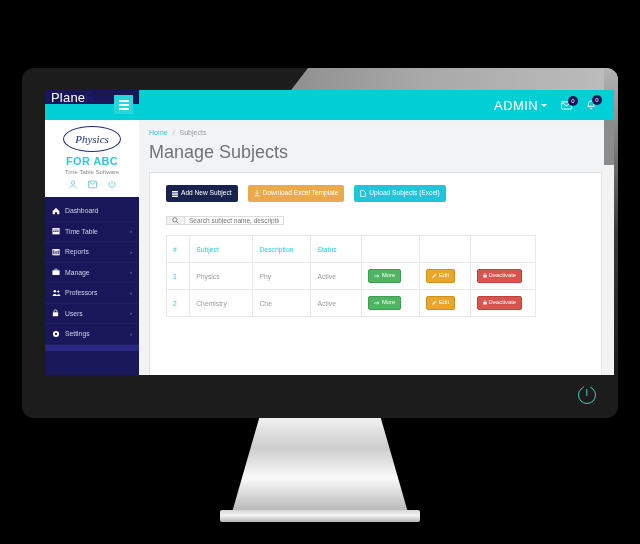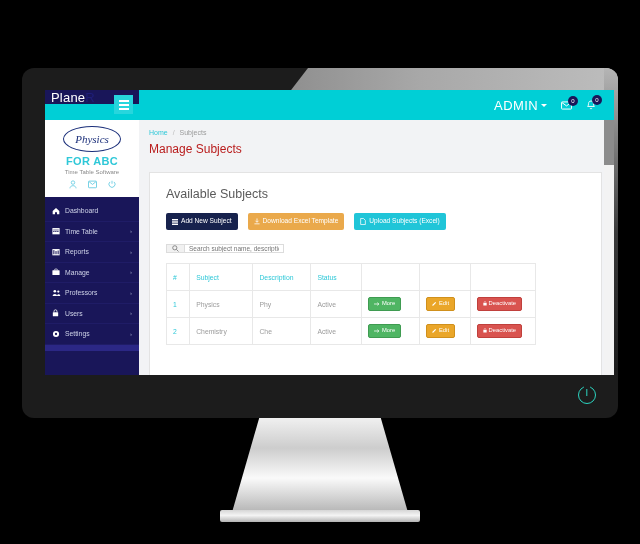--- a/index.html
+++ b/index.html
@@ -58,21 +58,21 @@
   .menu-item .mi-ico svg{display:block;}
   .menu-item .mi-label{margin-left:2px;}
   .menu-item .chev{margin-left:auto;font-size:6px;color:#9aa0c4;}
   .menu-strip{height:6px;background:#2b2785;}
 
   
   .content{position:absolute;left:94px;top:30px;right:0;bottom:0;background:#f2f3f5;overflow:hidden;}
   .breadcrumb{padding:9px 0 0 10px;font-size:7px;color:#9a9a9a;}
   .breadcrumb .home{color:#2fc8d8;}
   .breadcrumb .sep{margin:0 3px;color:#bbb;}
-  .page-title{padding:6px 0 0 10px;font-size:12px;color:#b91c1c;}
+  .page-title{padding:6px 0 0 10px;font-size:18px;color:#737373;}
   .card{position:absolute;left:10px;top:52px;right:12px;bottom:-40px;background:#fff;
         border:1px solid #e3e3e3;}
   .card-title{font-size:12.5px;color:#5a5a5a;padding:14px 0 0 16px;}
   .btn-row{display:flex;gap:10px;padding:12px 0 0 16px;}
   .btn{font-size:6.6px;color:#fff;padding:5px 6px;display:flex;align-items:center;gap:3px;
        border-radius:2px;line-height:1;}
   .btn svg{display:block;}
   .btn-navy{background:#17224d;}
   .btn-orange{background:#eaa94b;}
   .btn-cyan{background:#20c5d8;}
@@ -291,21 +291,20 @@
 
       <div class="breadcrumb">
         <span class="home">Home</span>
         <span class="sep">/</span>
         <span>Subjects</span>
       </div>
 
       <div class="page-title">Manage Subjects</div>
 
       <div class="card">
-        <div class="card-title">Available Subjects</div>
 
         <div class="btn-row">
           <span class="btn btn-navy">
             <svg width="6" height="6" viewBox="0 0 10 10">
                 <rect x="0" y="0" width="10" height="2.4" fill="#fff"></rect>
                 <rect x="0" y="3.8" width="10" height="2.4" fill="#fff"></rect>
                 <rect x="0" y="7.6" width="10" height="2.4" fill="#fff"></rect>
               </svg>
             <span>Add New Subject</span>
           </span>

